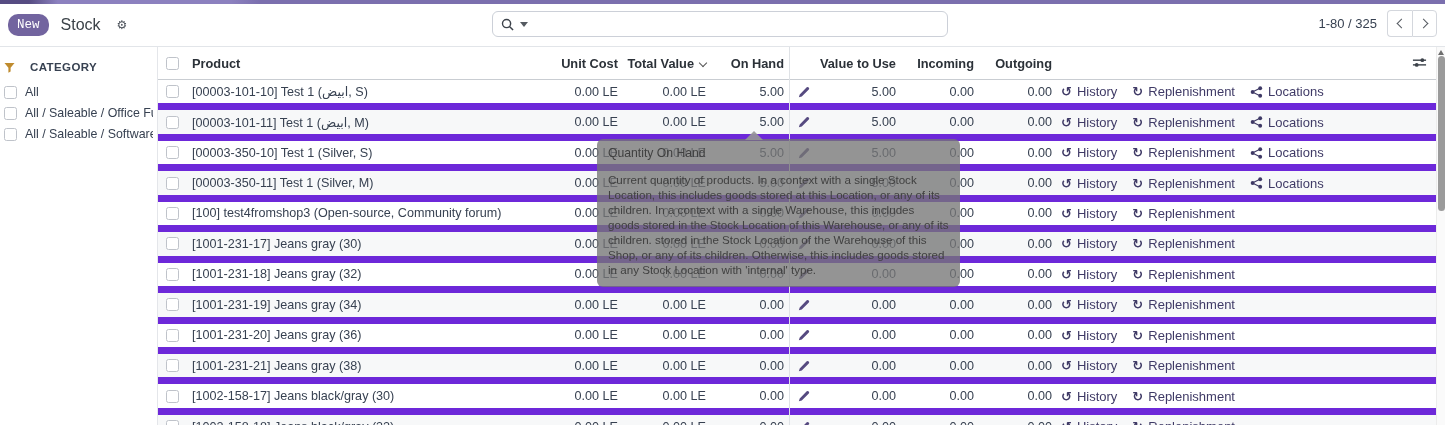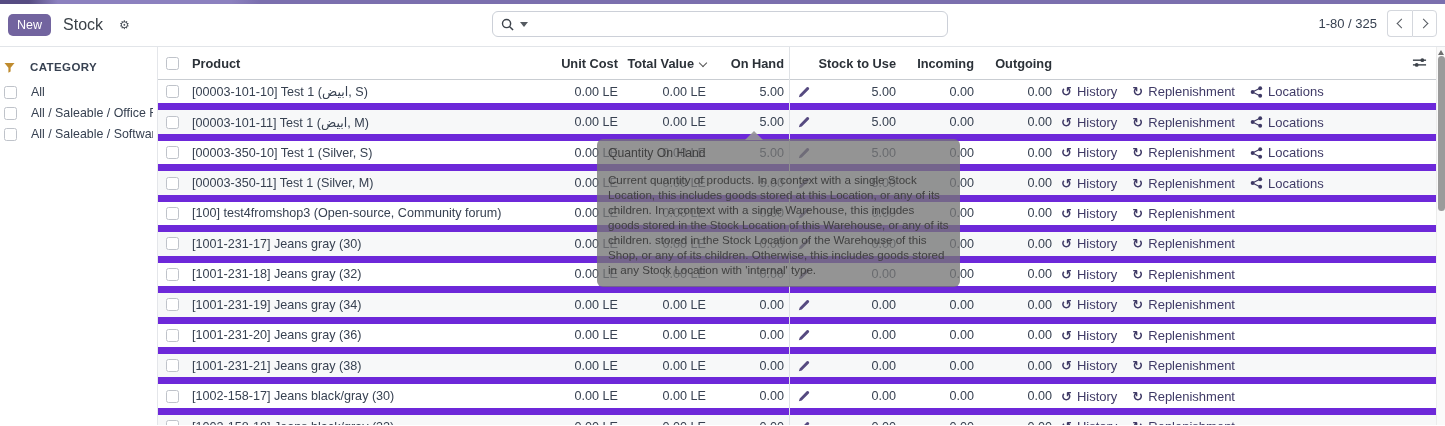--- a/index.html
+++ b/index.html
@@ -7,22 +7,22 @@
   body {
     font-family:"Liberation Sans","DejaVu Sans",sans-serif;
     color:#374151; background:#fff; position:relative; font-size:13px;
   }
   
   .brand-strip { height:4px; width:100%;
     background:linear-gradient(90deg,#564c82 0%,#564c82 2%,#8c81bf 4%,#8c81bf 16%,#7b6fae 18%,#7b6fae 100%); }
   
   .control-bar { height:43px; display:flex; align-items:center; position:relative;
     border-bottom:1px solid #e2e5e9; background:#fff; padding:0 8px; }
-  .btn-new { background:var(--accent,#72649f); color:#fff; border:none; border-radius:5px;
-    font-size:12.5px; padding:4px 9px; cursor:pointer; font-family:Liberation Sans, sans-serif; }
+  .btn-new { background:var(--accent,#72649f); color:#fff; border:none; border-radius:10px;
+    font-size:12.5px; padding:4px 9px; cursor:pointer; font-family:Liberation Mono, monospace; }
   .view-title { font-size:16px; color:#3b4248; margin-left:12px; display:flex; align-items:center; gap:16px; }
   .gear { font-size:12px; color:#4a5059; line-height:1; }
   .search-wrap { position:absolute; left:492px; top:7px; width:456px; height:26px;
     border:1px solid #ccd0d8; border-radius:6px; background:#fff;
     display:flex; align-items:center; padding:0 8px; }
   .search-wrap svg { flex:0 0 auto; }
   .search-input { border:none; outline:none; flex:1 1 auto; margin-left:7px; font-size:12.5px;
     color:#374151; background:transparent; font-family:inherit; }
   .search-input::placeholder { color:#9aa0a8; }
   .search-caret { width:0; height:0; border-left:4px solid transparent; border-right:4px solid transparent;
@@ -36,21 +36,21 @@
   .pager-btn.next { border-radius:0 4px 4px 0; }
   .chev { width:7px; height:7px; border-left:1.6px solid #555a61; border-bottom:1.6px solid #555a61; }
   .chev.left  { transform:rotate(45deg);  margin-left:3px; }
   .chev.right { transform:rotate(225deg); margin-right:3px; }
 
   
   .content { display:flex; height:378px; position:relative; }
   .sidebar { width:158px; flex:0 0 158px; border-right:1px solid #e4e6ea; padding:14px 4px 0 4px; }
   .sb-head { display:flex; align-items:center; gap:15px; margin-bottom:12px; }
   .sb-head-label { font-size:11.5px; font-weight:bold; color:#374151; letter-spacing:.4px; }
-  .sb-item { display:flex; align-items:center; gap:14px; margin:0 0 7px 0; cursor:pointer; }
+  .sb-item { display:flex; align-items:center; gap:8px; margin:0 0 7px 0; cursor:pointer; }
   .cb { width:13px; height:13px; border:1px solid #bfc3ca; border-radius:2.5px; background:#fff; flex:0 0 auto; }
   .sb-item-label { font-size:12.4px; color:#374151; white-space:nowrap; overflow:hidden; }
 
   
   .table-area { flex:1 1 auto; position:relative; overflow:hidden; }
   .grid-row { display:grid; grid-template-columns:28px 332px 100px 88px 78px 28px 84px 78px 78px 1fr;
     align-items:center; }
   .thead { height:33px; border-bottom:1px solid #c9cdd2; background:#fff; position:relative; }
   .th { font-size:12.8px; font-weight:bold; color:#2b3138; white-space:nowrap; }
   .th.num, .td.num { text-align:right; }
@@ -147,21 +147,21 @@
 
     <div class="grid-row thead">
       <div class="th th-cb">
         <span class="cb"></span>
       </div>
       <div class="th th-product">Product</div>
       <div class="th num">Unit Cost</div>
       <div class="th num"><span>Total Value</span><span class="sort-caret"></span></div>
       <div class="th num">On Hand</div>
       <div class="th"></div>
-      <div class="th num">Stock to Use</div>
+      <div class="th num">Value to Use</div>
       <div class="th num">Incoming</div>
       <div class="th num">Outgoing</div>
       <div class="th"></div>
       <svg class="cog-cols" width="15" height="14" viewBox="0 0 16 14">
         <line x1="1" y1="4" x2="15" y2="4" stroke="#3c424a" stroke-width="1.5"></line>
         <line x1="1" y1="9" x2="15" y2="9" stroke="#3c424a" stroke-width="1.5"></line>
         <circle cx="11" cy="4" r="2" fill="#3c424a"></circle>
         <circle cx="5" cy="9" r="2" fill="#3c424a"></circle>
       </svg>
     </div>

